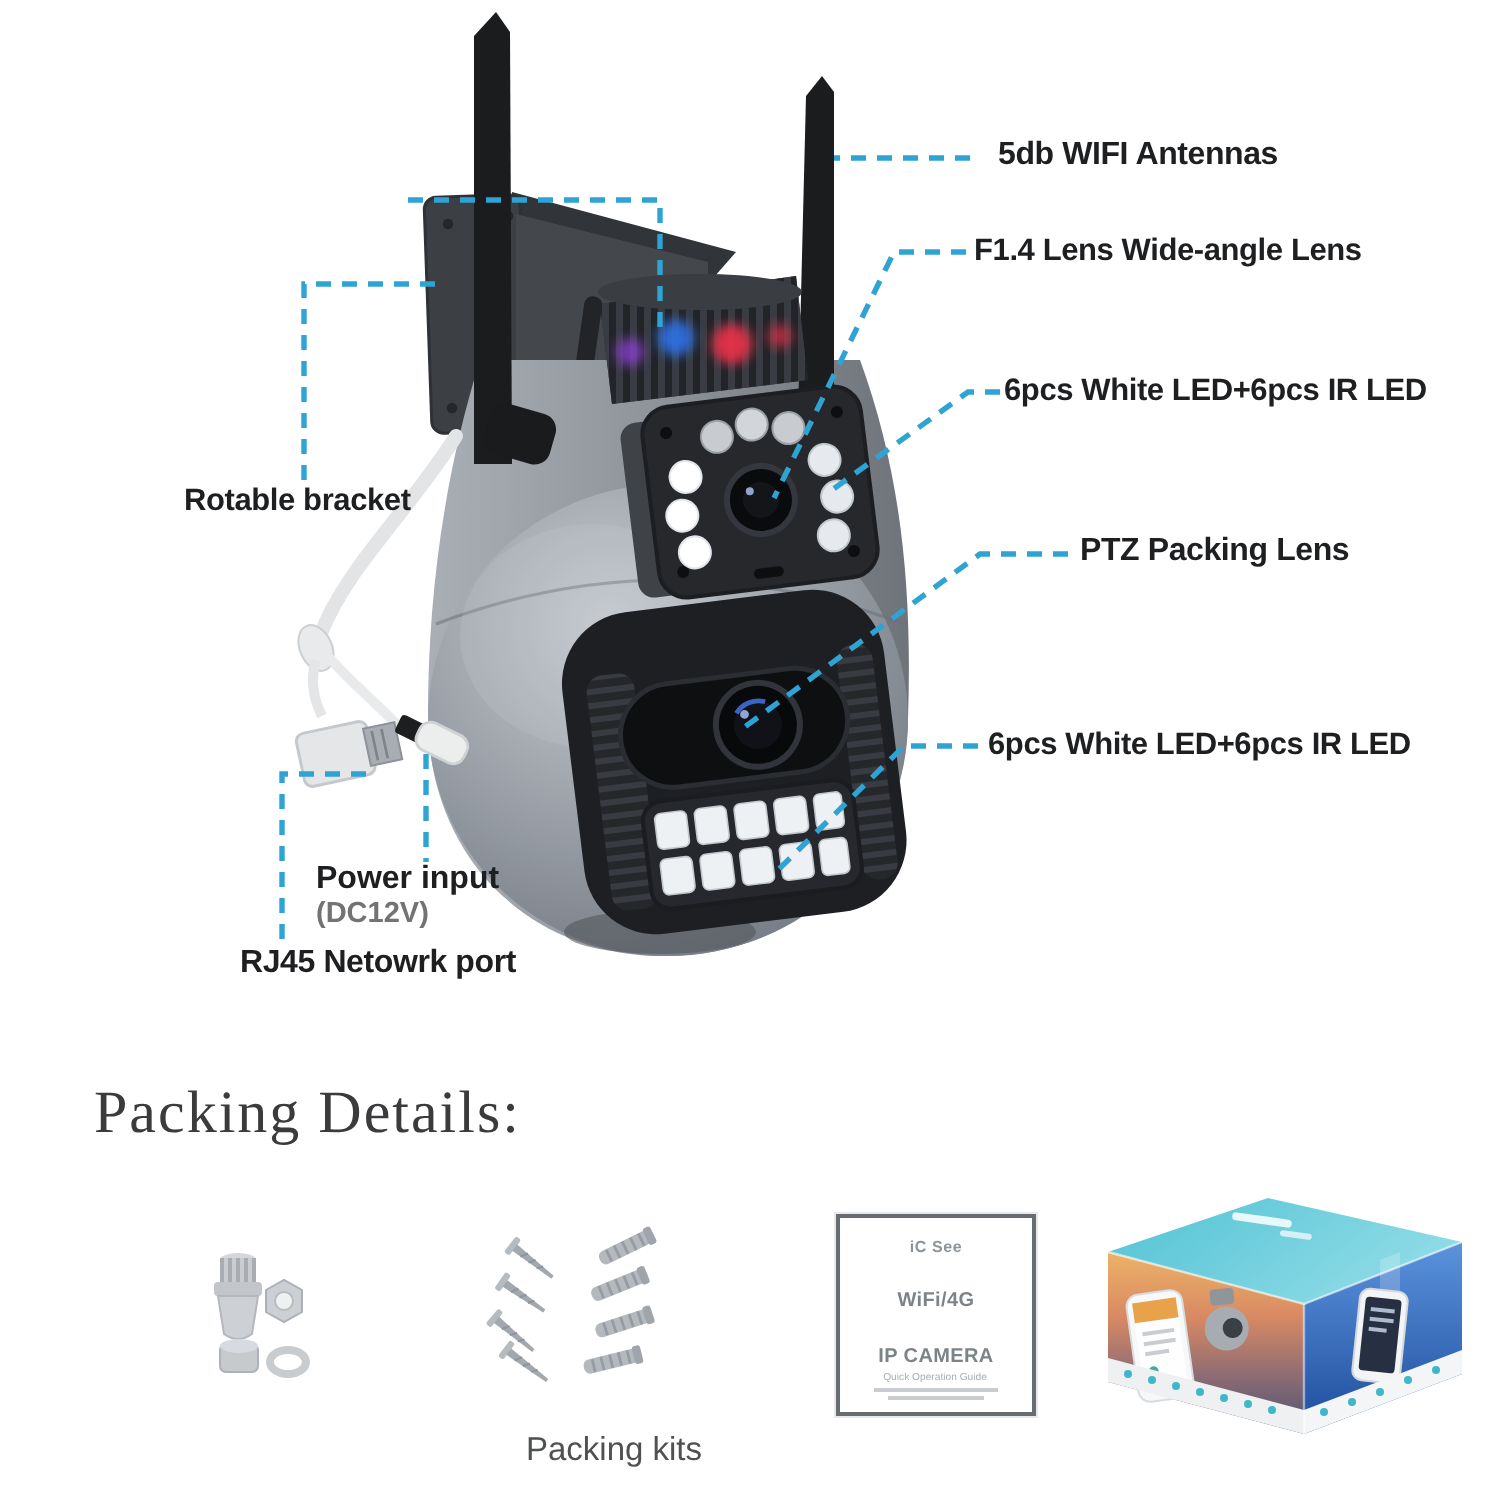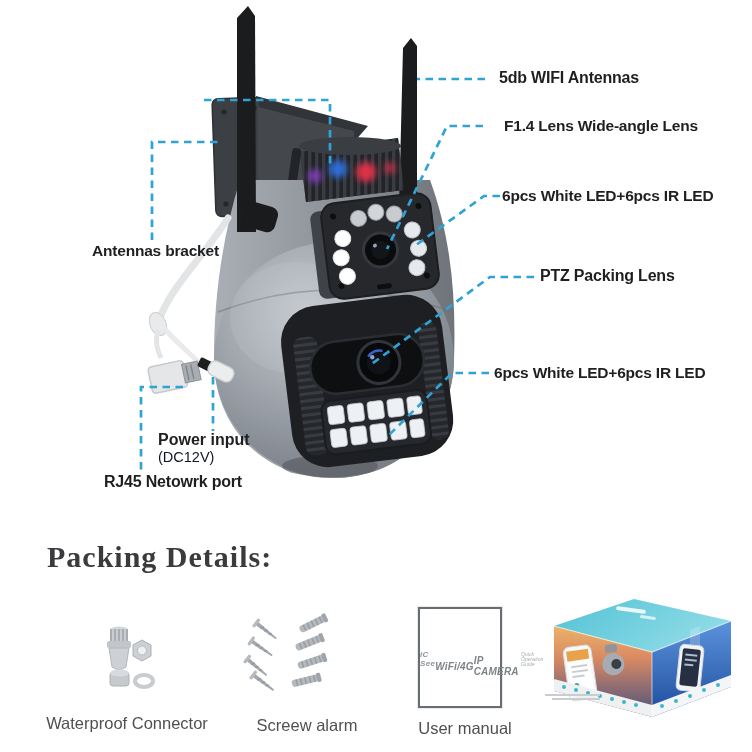--- a/index.html
+++ b/index.html
@@ -4,27 +4,27 @@
 <style>
   html,body{margin:0;padding:0;background:#ffffff;}
   .stage{position:relative;width:752px;height:752px;background:#ffffff;overflow:hidden;
          font-family:"Liberation Sans", sans-serif;}
   .stage svg{position:absolute;left:0;top:0;}
   .dlabel{position:absolute;font-weight:700;font-size:16px;line-height:1.05;color:#1e1f21;
           white-space:nowrap;letter-spacing:-0.2px;text-align:right;}
   .dlabel.sm{font-size:15.5px;}
   .power-block{position:absolute;left:158px;top:431px;width:110px;}
   .power-block .l1{font-weight:700;font-size:16px;color:#1e1f21;}
-  .power-block .l2{font-weight:400;font-size:14.5px;color:#0f172a;margin-top:0px;}
+  .power-block .l2{font-weight:700;font-size:14.5px;color:#737373;margin-top:0px;}
   .pheading{position:absolute;left:47px;top:540px;font-family:"Liberation Serif", serif;
-            font-size:30px;font-weight:700;color:#3b3b3d;letter-spacing:1px;}
+            font-size:30px;font-weight:400;color:#3b3b3d;letter-spacing:1px;}
   .pcap{position:absolute;font-size:16.5px;color:#4e5052;text-align:center;white-space:nowrap;}
-  .manual-card{position:absolute;left:418px;top:607px;width:84px;height:101px;background:#fff;
-               border:2.5px solid #686d71;box-sizing:border-box;display:flex;flex-direction:row;
-               align-items:center;box-shadow:0 0 0 1px #e8e9ea;font-style:italic;}
+  .manual-card{position:absolute;left:418px;top:607px;width:100px;height:101px;background:#fff;
+               border:2.5px solid #686d71;box-sizing:border-box;display:flex;flex-direction:column;
+               align-items:center;box-shadow:0 0 0 1px #e8e9ea;}
   .m-logo{width:20px;height:20px;border-radius:50%;margin-top:7px;
           background:radial-gradient(circle at 50% 46%, #203c38 0 4px, #4aa79c 4.5px 9px, #6fbdb4 10px);}
   .m-brand{font-size:8px;font-weight:700;color:#8d9598;margin-top:3px;letter-spacing:.3px;}
   .m-line{font-size:10px;font-weight:700;color:#7d8488;margin-top:17px;letter-spacing:.2px;}
   .m-sub{font-size:6px;color:#a9aeb2;margin-top:2px;transform:scale(.85);}
   .m-bars{margin-top:auto;margin-bottom:6px;width:62px;}
   .m-bars i{display:block;height:2px;background:#c9cdd0;margin-top:2px;}
   .m-bars i:last-child{width:48px;margin-left:7px;}
 </style>
 </head>
@@ -272,43 +272,41 @@
           <circle cx="676" cy="701" r="2"></circle>
           <circle cx="690" cy="696" r="2"></circle>
       <circle cx="704" cy="690" r="2"></circle>
           <circle cx="718" cy="685" r="2"></circle>
     </g>
     <polyline points="554,626 652,652 731,621" fill="none" stroke="#ffffff" stroke-width="1.2" opacity=".6"></polyline>
     <line x1="652" y1="652" x2="652" y2="717" stroke="#ffffff" stroke-width="1.2" opacity=".5"></line>
   </g>
 </svg>
 
-<div class="dlabel sm" style="left:92px;top:243px">Antennas bracket</div>
+<div class="dlabel sm" style="left:92px;top:243px">Rotable bracket</div>
 <div class="dlabel" style="left:499px;top:70px">5db WIFI Antennas</div>
-<div class="dlabel sm" style="left:504px;top:118px">F1.4 Lens Wide-angle Lens</div>
+<div class="dlabel sm" style="left:487px;top:118px">F1.4 Lens Wide-angle Lens</div>
 <div class="dlabel sm" style="left:502px;top:188px">6pcs White LED+6pcs IR LED</div>
 <div class="dlabel" style="left:540px;top:268px">PTZ Packing Lens</div>
 <div class="dlabel sm" style="left:494px;top:365px">6pcs White LED+6pcs IR LED</div>
 <div class="power-block">
   <div class="l1">Power input</div>
   <div class="l2">(DC12V)</div>
 </div>
-<div class="dlabel" style="left:104px;top:474px">RJ45 Netowrk port</div>
+<div class="dlabel" style="left:120px;top:474px">RJ45 Netowrk port</div>
 
 <div class="pheading">Packing Details:</div>
 
 <div class="manual-card">
   <div class="m-logo"></div>
   <div class="m-brand">iC See</div>
   <div class="m-line">WiFi/4G</div>
   <div class="m-line">IP CAMERA</div>
   <div class="m-sub">Quick Operation Guide</div>
   <div class="m-bars">
         <i></i>
         <i></i>
       </div>
 </div>
 
-<div class="pcap" style="left:40px;top:714px;width:174px">Waterproof Connector</div>
-<div class="pcap" style="left:240px;top:716px;width:134px">Screew alarm</div>
-<div class="pcap" style="left:400px;top:719px;width:130px">User manual</div>
+<div class="pcap" style="left:240px;top:716px;width:134px">Packing kits</div>
 
 </div>
 
 </body></html>

